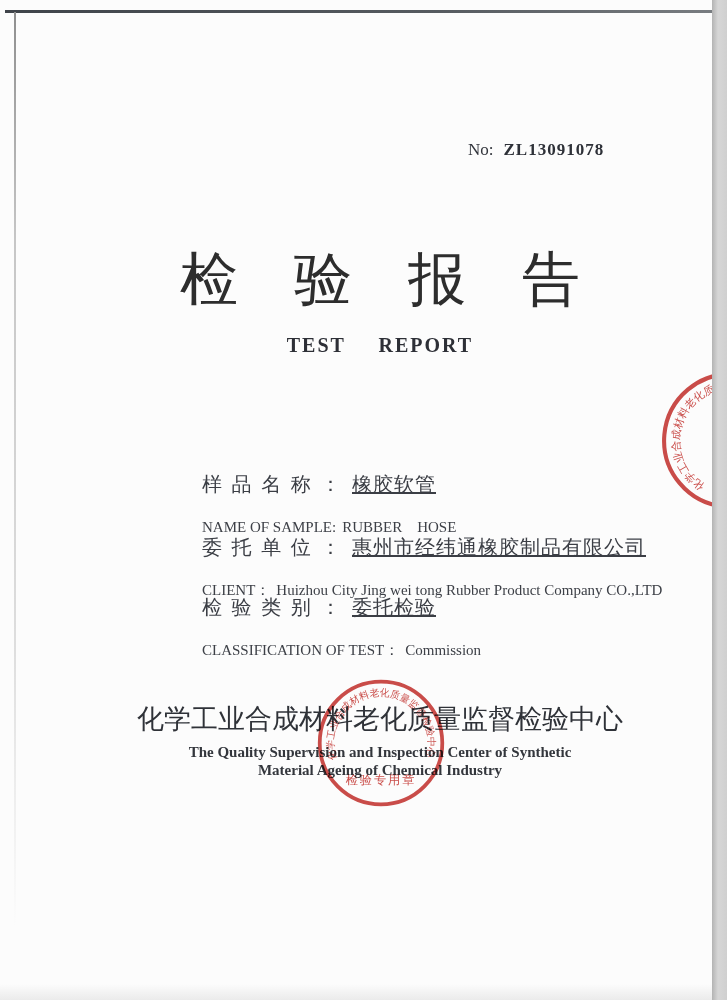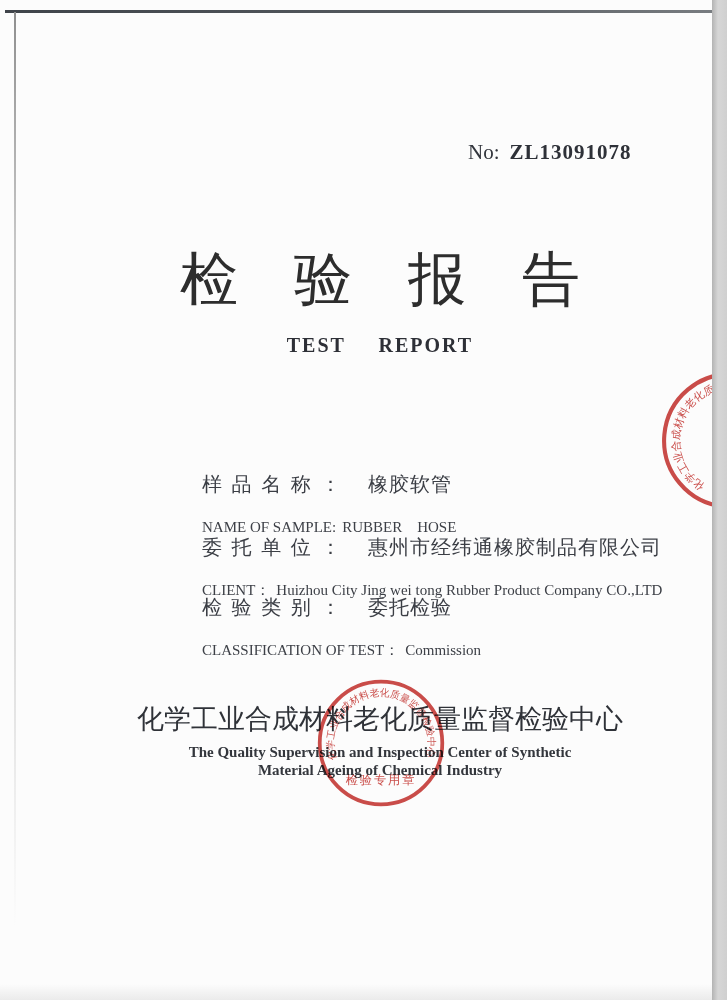--- a/index.html
+++ b/index.html
@@ -15,36 +15,36 @@
   .top-edge{position:absolute;left:5px;top:10px;width:722px;height:3px;
     background:linear-gradient(90deg,#3f444a,#565b60 60%,#7a7e82);}
   .left-edge{position:absolute;left:14px;top:12px;width:2px;height:915px;
     background:linear-gradient(180deg,#8f8f8f,#c6c6c6 25%,#dedede 70%,rgba(230,230,230,0));}
   .right-strip{position:absolute;right:0;top:0;width:15px;height:1000px;z-index:30;
     background:linear-gradient(90deg,#b3b3b3,#d6d6d6 40%,#cfcfcf);}
   .bottom-shade{position:absolute;left:0;bottom:0;width:727px;height:16px;
     background:linear-gradient(180deg,rgba(190,190,190,0),rgba(190,190,190,0.28));}
 
   
-  .no-line{position:absolute;left:468px;top:140px;font-size:21px;color:#33363d;}
+  .no-line{position:absolute;left:468px;top:140px;font-size:17px;color:#33363d;}
   .no-line .num{font-weight:bold;margin-left:10px;letter-spacing:1px;color:#2e3138;}
 
   
   .title-cn{position:absolute;left:0;top:243px;width:760px;text-align:center;
     font-size:58px;line-height:74px;letter-spacing:56px;padding-left:56px;
     box-sizing:border-box;color:#2d2d2d;font-weight:500;}
   .title-en{position:absolute;left:0;top:334px;width:760px;text-align:center;
     font-size:20px;font-weight:bold;letter-spacing:2px;word-spacing:26px;color:#2d2f36;}
 
   
   .field{position:absolute;left:202px;width:480px;}
   .f1{top:471px;} .f2{top:534px;} .f3{top:594px;}
   .cnline{font-size:20px;line-height:26px;color:#3b3e45;white-space:nowrap;}
   .cnline .lbl{letter-spacing:0.48em;}
-  .cnline .val{letter-spacing:1px;margin-left:18px;}
+  .cnline .val{letter-spacing:1px;margin-left:2px;text-decoration:underline;}
   .enline{font-size:15px;line-height:21px;margin-top:20px;color:#3d4047;white-space:nowrap;}
   .enline .lbl{margin-right:6px;}
 
   
   .org-cn{position:absolute;left:0;top:699px;width:760px;text-align:center;
     font-size:27px;line-height:40px;font-weight:500;letter-spacing:0;color:#2f3238;}
   .org-en1{position:absolute;left:0;top:744px;width:760px;text-align:center;
     font-size:15px;font-weight:bold;color:#33363c;}
   .org-en2{position:absolute;left:0;top:762px;width:760px;text-align:center;
     font-size:15px;font-weight:bold;color:#33363c;}

